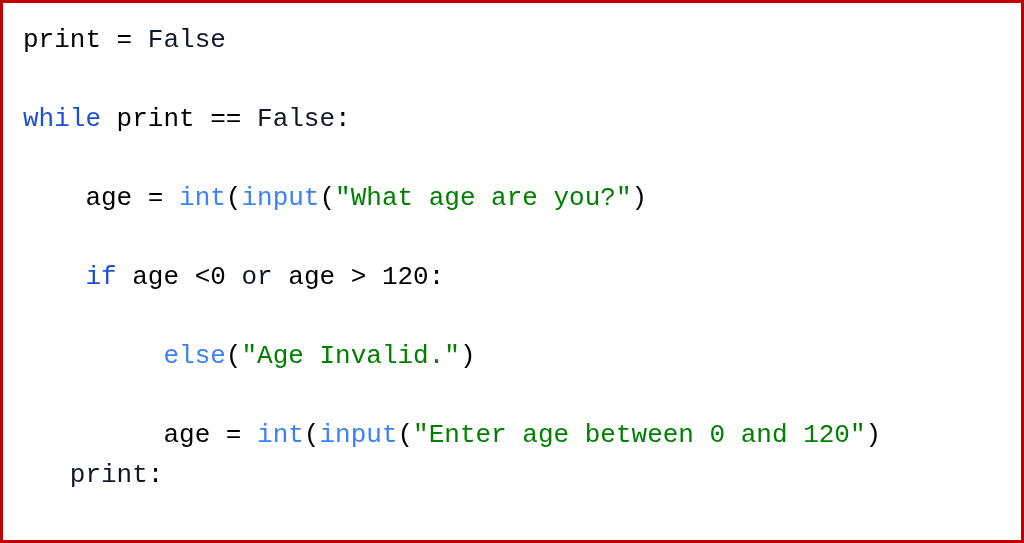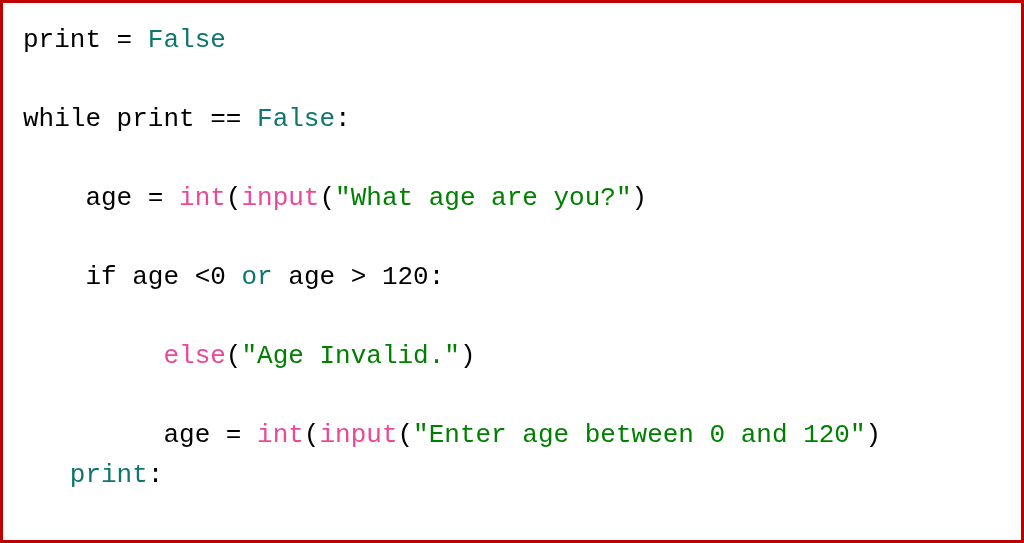--- a/index.html
+++ b/index.html
@@ -13,23 +13,23 @@
       box-sizing: border-box;
       width: 1024px;
       height: 543px;
       padding: 18px 20px;
       font-size: 26px;
       line-height: 1.52;
       white-space: pre;
       color: #000;
       overflow: hidden;
     }
-    .kw { color: #000000; font-family: Liberation Mono, monospace; }       
-    .fn { color: #ec4899; }       
-    .bool { color: #0f766e; }     
+    .kw { color: #1d4ed8; font-family: Liberation Mono, monospace; }       
+    .fn { color: #3b82f6; }       
+    .bool { color: #0f172a; }     
     .str { color: #008000; }          
   </style>
 </head>
 <body>
 
 <div class="code-box"><span><span>print</span><span> = </span><span class="bool">False</span></span>
 <span></span>
 <span><span class="kw">while</span><span> print == </span><span class="bool">False</span><span>:</span></span>
 <span></span>
 <span><span>    age = </span><span class="fn">int</span><span>(</span><span class="fn">input</span><span>(</span><span class="str">"What age are you?"</span><span>)</span></span>

